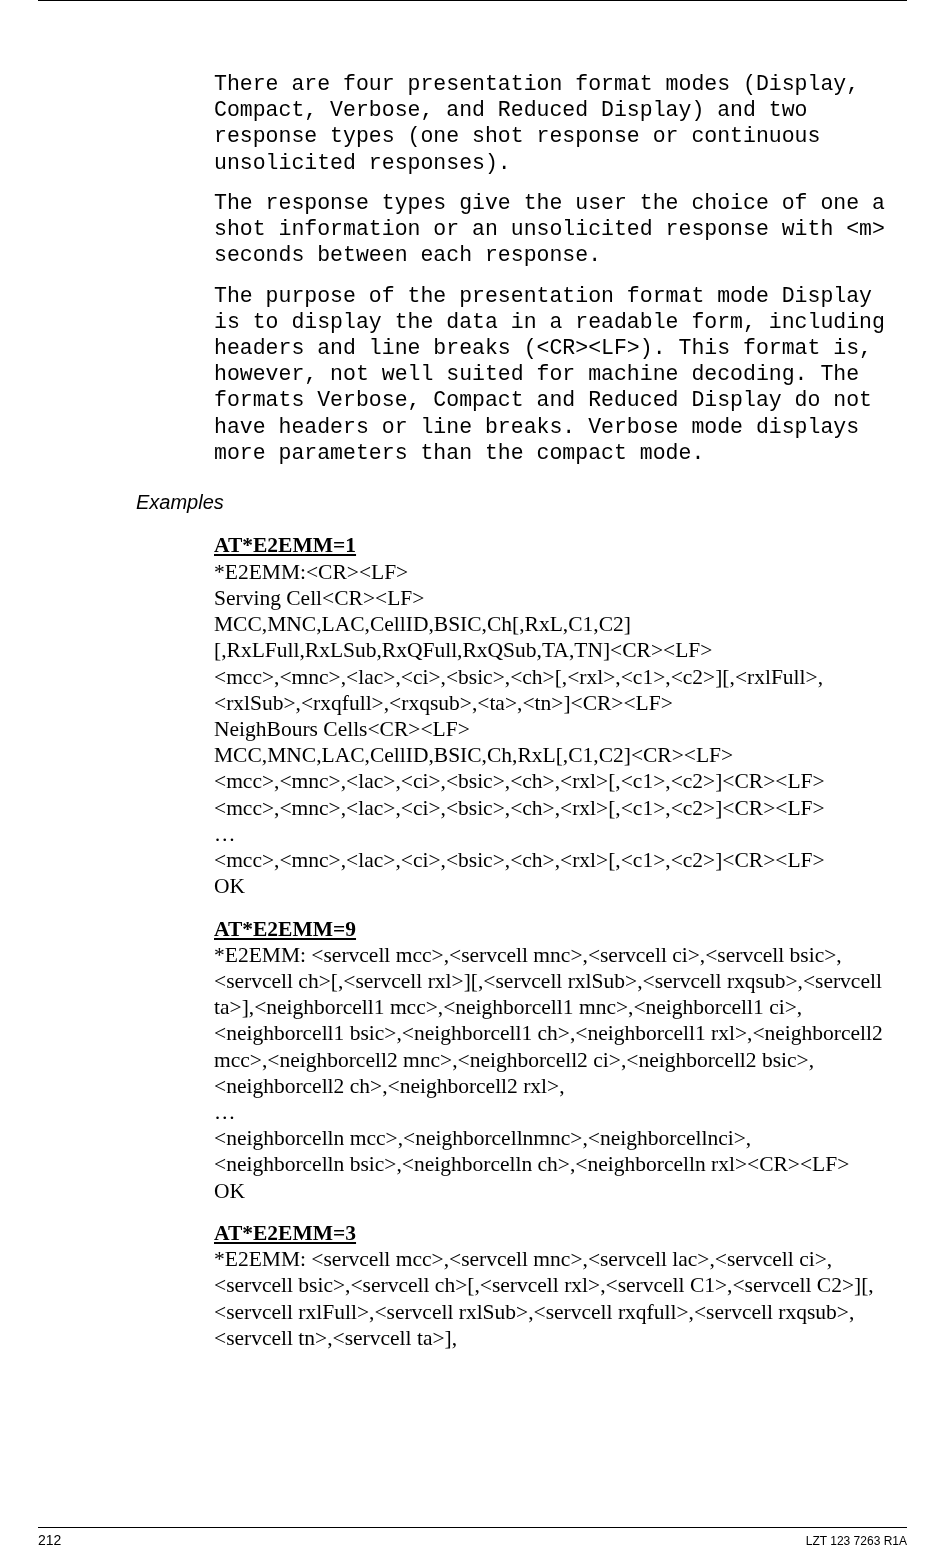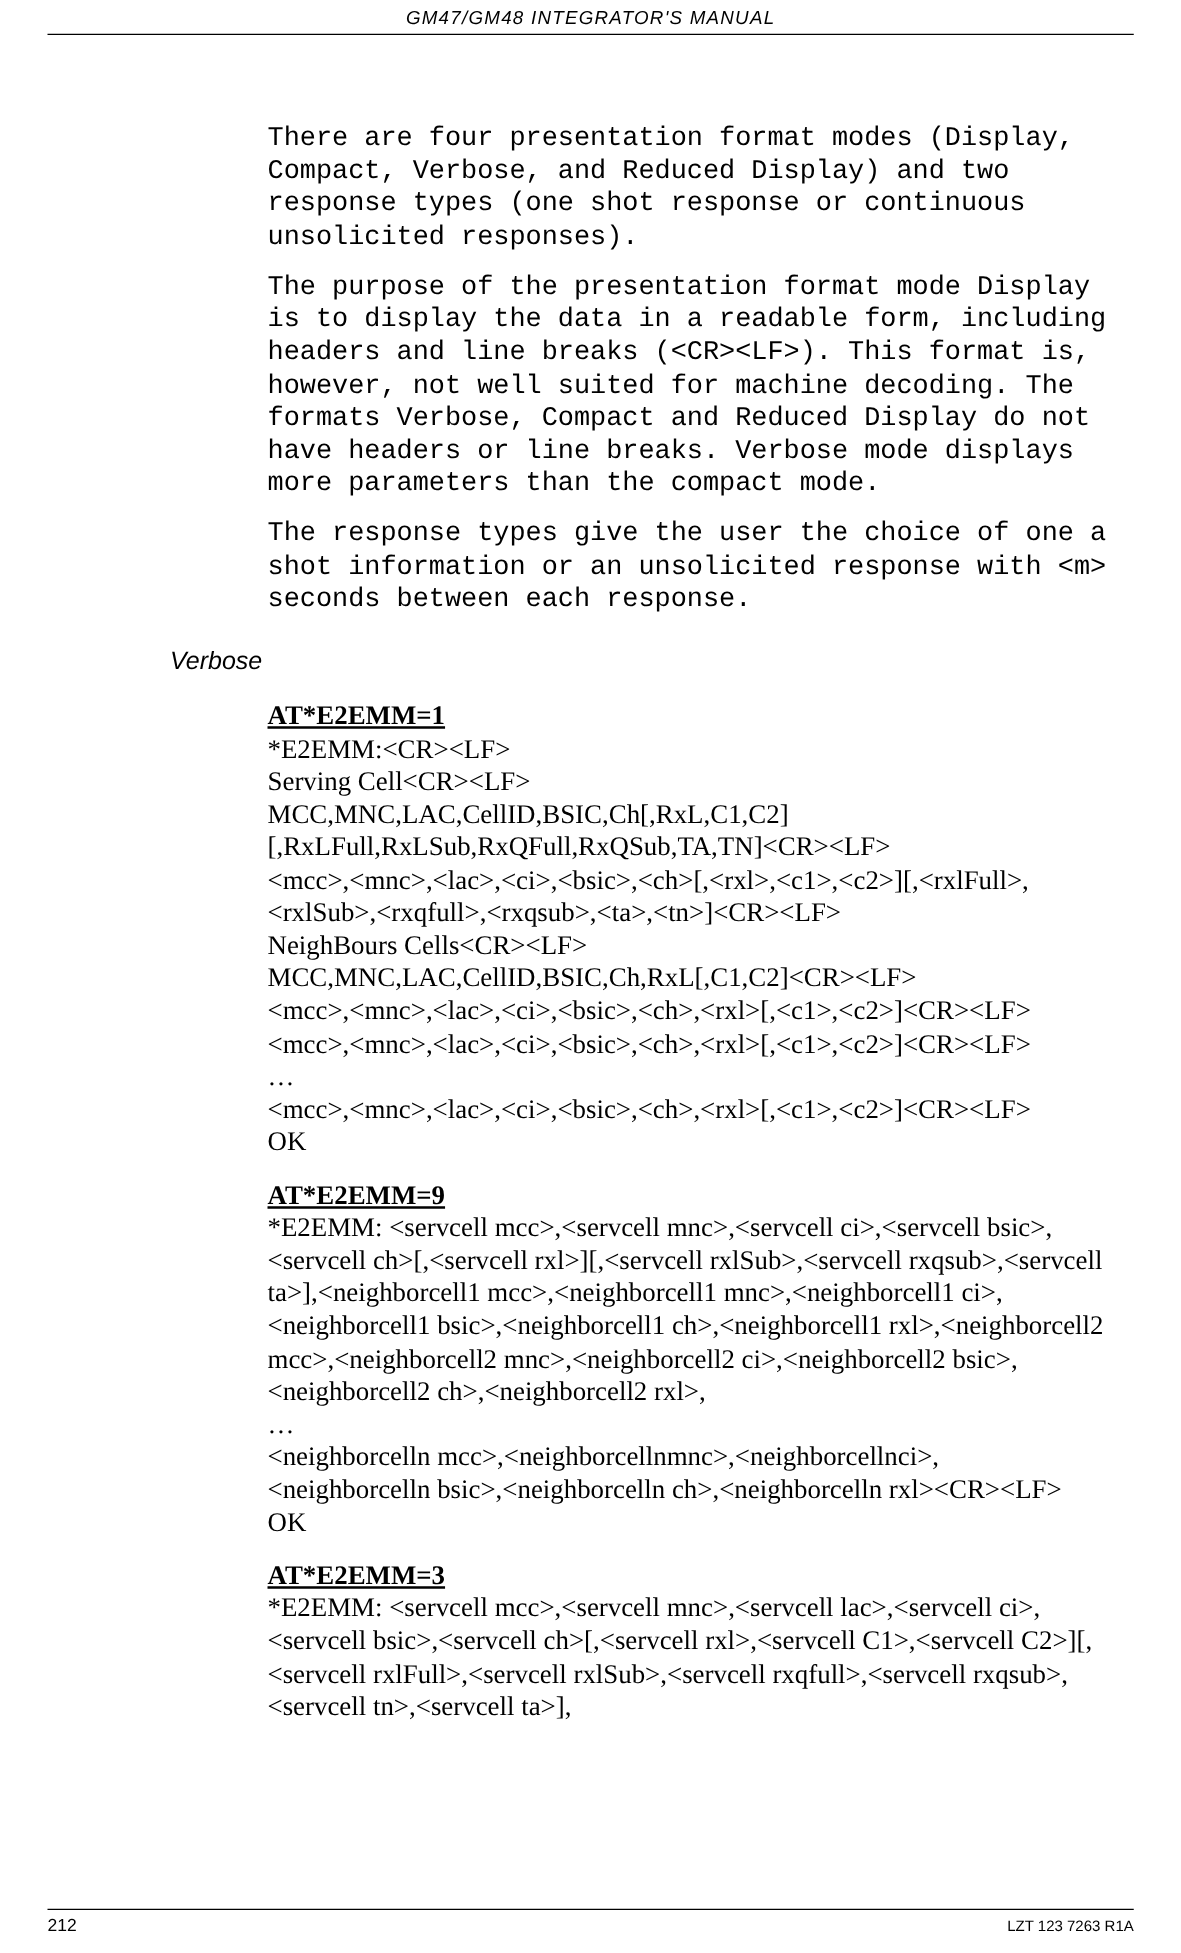--- a/index.html
+++ b/index.html
@@ -81,29 +81,28 @@
   }
   .doc-id {
     font-size: 12px;
   }
 </style>
 </head>
 <body>
 
 <div class="page">
 
-  <div class="header">GM47/GM48 INTEGRATOR'S MANUAL</div>
   <hr class="rule">
 
   <div class="content">
     <p class="para">There are four presentation format modes (Display, Compact, Verbose, and Reduced Display) and two response types (one shot response or continuous unsolicited responses).</p>
+    <p class="para">The response types give the user the choice of one a shot information or an unsolicited response with &lt;m&gt; seconds between each response.</p>
     <p class="para">The purpose of the presentation format mode Display is to display the data in a readable form, including headers and line breaks (&lt;CR&gt;&lt;LF&gt;). This format is, however, not well suited for machine decoding. The formats Verbose, Compact and Reduced Display do not have headers or line breaks. Verbose mode displays more parameters than the compact mode.</p>
-    <p class="para">The response types give the user the choice of one a shot information or an unsolicited response with &lt;m&gt; seconds between each response.</p>
 
-    <div class="section-label">Verbose</div>
+    <div class="section-label">Examples</div>
 
     <div class="example-block"><span class="example-title">AT*E2EMM=1</span>
 <span>*E2EMM:&lt;CR&gt;&lt;LF&gt;
 Serving Cell&lt;CR&gt;&lt;LF&gt;
 MCC,MNC,LAC,CellID,BSIC,Ch[,RxL,C1,C2][,RxLFull,RxLSub,RxQFull,RxQSub,TA,TN]&lt;CR&gt;&lt;LF&gt;
 &lt;mcc&gt;,&lt;mnc&gt;,&lt;lac&gt;,&lt;ci&gt;,&lt;bsic&gt;,&lt;ch&gt;[,&lt;rxl&gt;,&lt;c1&gt;,&lt;c2&gt;][,&lt;rxlFull&gt;,&lt;rxlSub&gt;,&lt;rxqfull&gt;,&lt;rxqsub&gt;,&lt;ta&gt;,&lt;tn&gt;]&lt;CR&gt;&lt;LF&gt;
 NeighBours Cells&lt;CR&gt;&lt;LF&gt;
 MCC,MNC,LAC,CellID,BSIC,Ch,RxL[,C1,C2]&lt;CR&gt;&lt;LF&gt;
 &lt;mcc&gt;,&lt;mnc&gt;,&lt;lac&gt;,&lt;ci&gt;,&lt;bsic&gt;,&lt;ch&gt;,&lt;rxl&gt;[,&lt;c1&gt;,&lt;c2&gt;]&lt;CR&gt;&lt;LF&gt;
 &lt;mcc&gt;,&lt;mnc&gt;,&lt;lac&gt;,&lt;ci&gt;,&lt;bsic&gt;,&lt;ch&gt;,&lt;rxl&gt;[,&lt;c1&gt;,&lt;c2&gt;]&lt;CR&gt;&lt;LF&gt;

